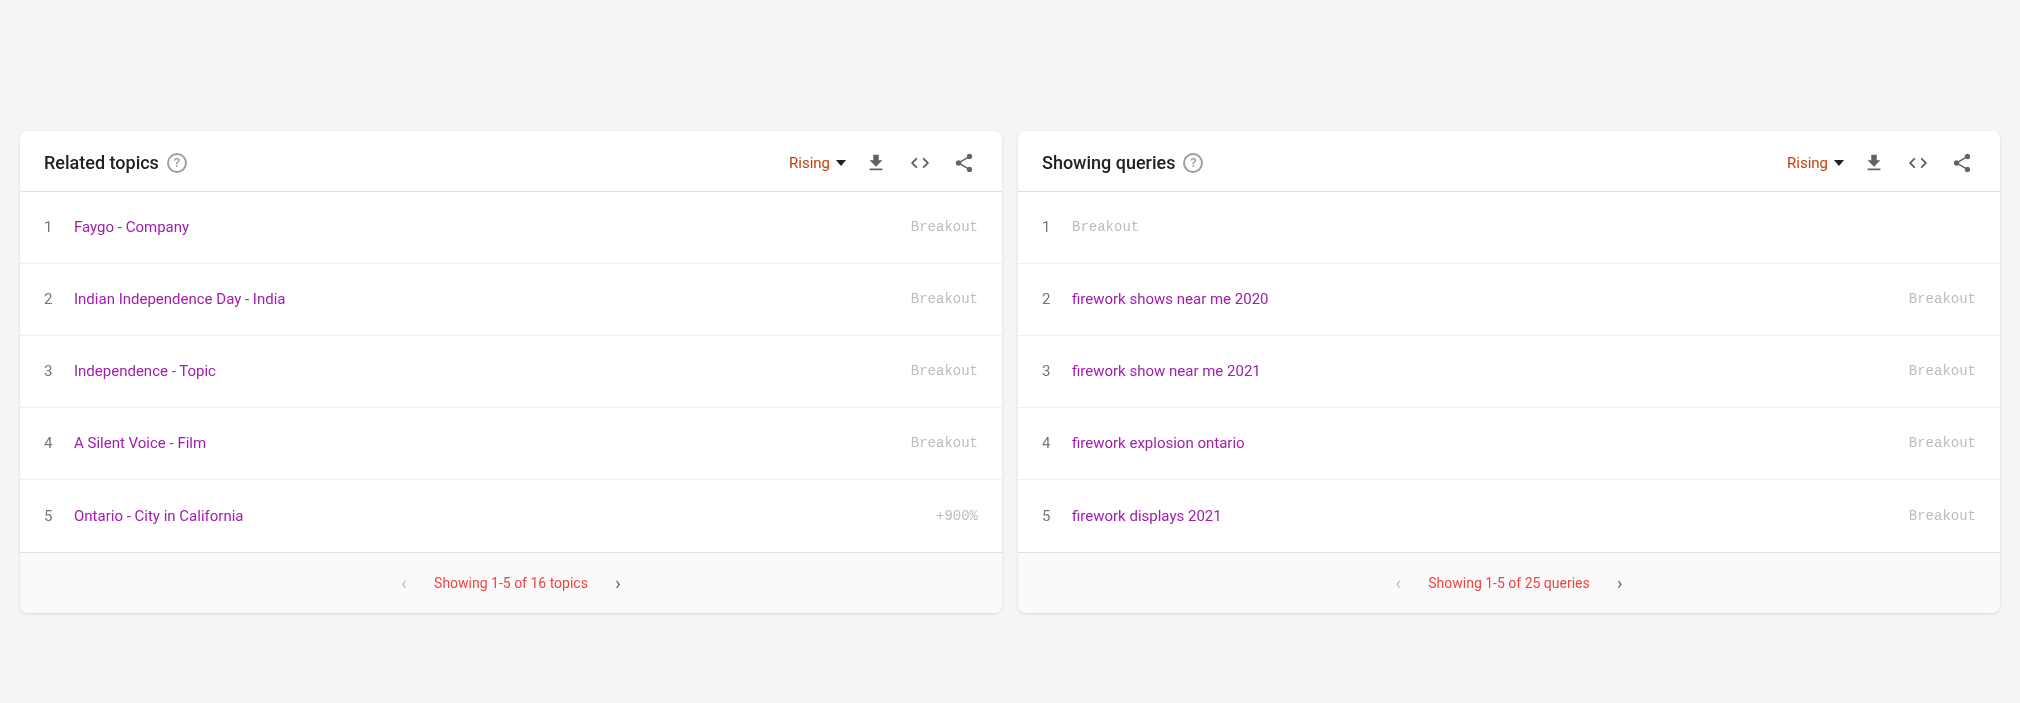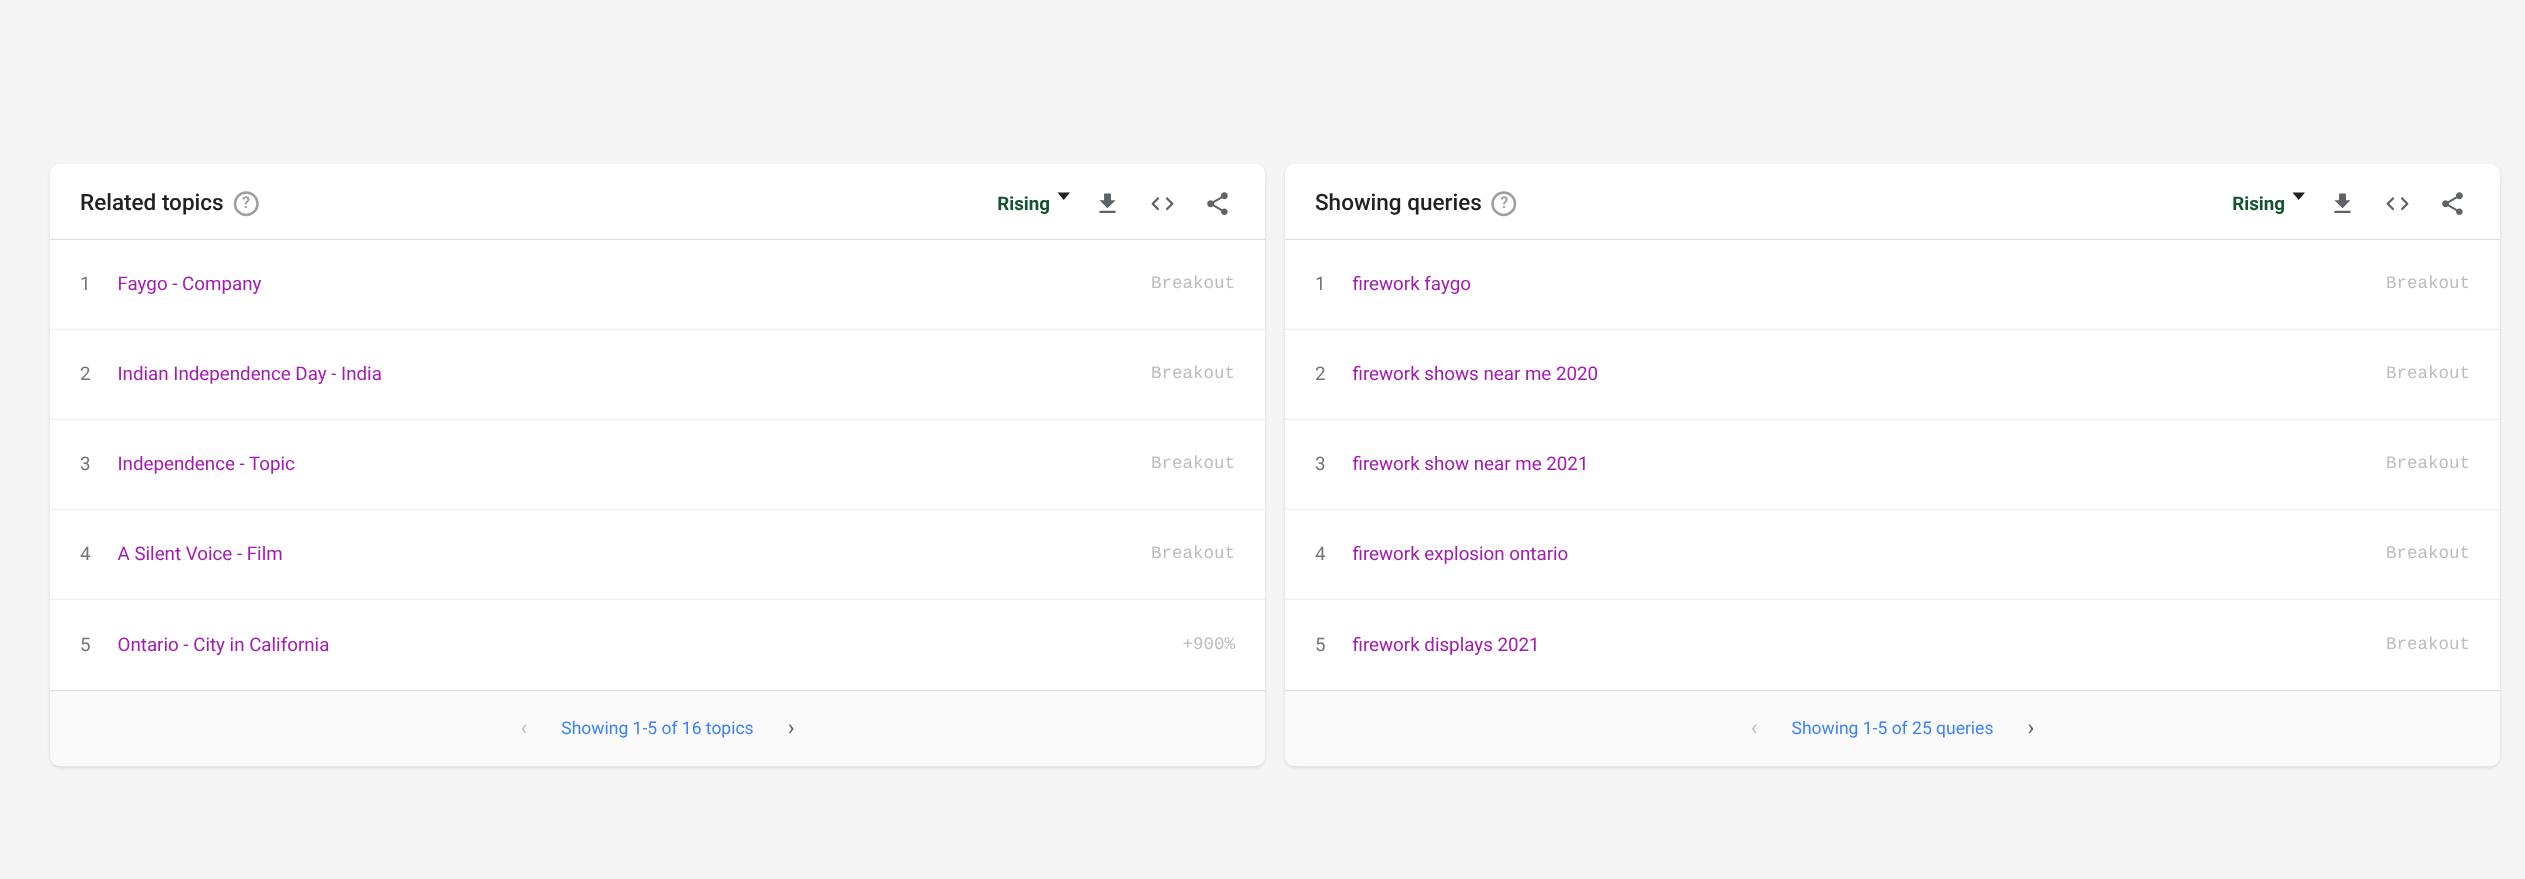--- a/index.html
+++ b/index.html
@@ -11,21 +11,20 @@
       align-items: center;
       min-height: 100vh;
       padding: 20px;
     }
     .panels-container {
       display: flex;
       gap: 16px;
       width: 2020px;
       max-width: 100%;
       transform-origin: top left;
-      margin-left: 20px;
     }
     .panel {
       background: #fff;
       border-radius: 8px;
       box-shadow: 0 1px 3px rgba(0,0,0,0.12);
       flex: 1;
       overflow: hidden;
     }
     .panel-header {
       display: flex;
@@ -58,25 +57,26 @@
       cursor: pointer;
       flex-shrink: 0;
     }
     .header-controls {
       display: flex;
       align-items: center;
       gap: 16px;
     }
     .rising-dropdown {
       display: flex;
+      align-items: center;
       gap: 4px;
       cursor: pointer;
       font-size: 15px;
-      color: #14532d;
-      font-weight: 700;
+      color: #c2410c;
+      font-weight: 400;
     }
     .rising-dropdown .arrow-down {
       width: 0;
       height: 0;
       border-left: 5px solid transparent;
       border-right: 5px solid transparent;
       border-top: 6px solid #212121;
       margin-left: 2px;
     }
     .icon-btn {
@@ -124,21 +124,21 @@
       display: flex;
       align-items: center;
       justify-content: center;
       gap: 16px;
       padding: 16px 24px;
       border-top: 1px solid #e0e0e0;
       background: #fafafa;
     }
     .footer-text {
       font-size: 14px;
-      color: #3b82f6;
+      color: #ef4444;
     }
     .footer-nav-btn {
       cursor: pointer;
       color: #5f6368;
       font-size: 18px;
       display: flex;
       align-items: center;
       justify-content: center;
       width: 28px;
       height: 28px;
@@ -237,21 +237,20 @@
           <div class="icon-btn">
             <svg viewBox="0 0 24 24" xmlns="http://www.w3.org/2000/svg">
               <path d="M18 16.08c-.76 0-1.44.3-1.96.77L8.91 12.7c.05-.23.09-.46.09-.7s-.04-.47-.09-.7l7.05-4.11c.54.5 1.25.81 2.04.81 1.66 0 3-1.34 3-3s-1.34-3-3-3-3 1.34-3 3c0 .24.04.47.09.7L8.04 9.81C7.5 9.31 6.79 9 6 9c-1.66 0-3 1.34-3 3s1.34 3 3 3c.79 0 1.5-.31 2.04-.81l7.12 4.16c-.05.21-.08.43-.08.65 0 1.61 1.31 2.92 2.92 2.92 1.61 0 2.92-1.31 2.92-2.92s-1.31-2.92-2.92-2.92z"></path>
             </svg>
           </div>
         </div>
       </div>
       <div>
         <div class="list-item">
           <span class="item-rank">1</span>
-          <span class="item-label">firework faygo</span>
           <span class="item-badge">Breakout</span>
         </div>
         <div class="list-item">
           <span class="item-rank">2</span>
           <span class="item-label">firework shows near me 2020</span>
           <span class="item-badge">Breakout</span>
         </div>
         <div class="list-item">
           <span class="item-rank">3</span>
           <span class="item-label">firework show near me 2021</span>

